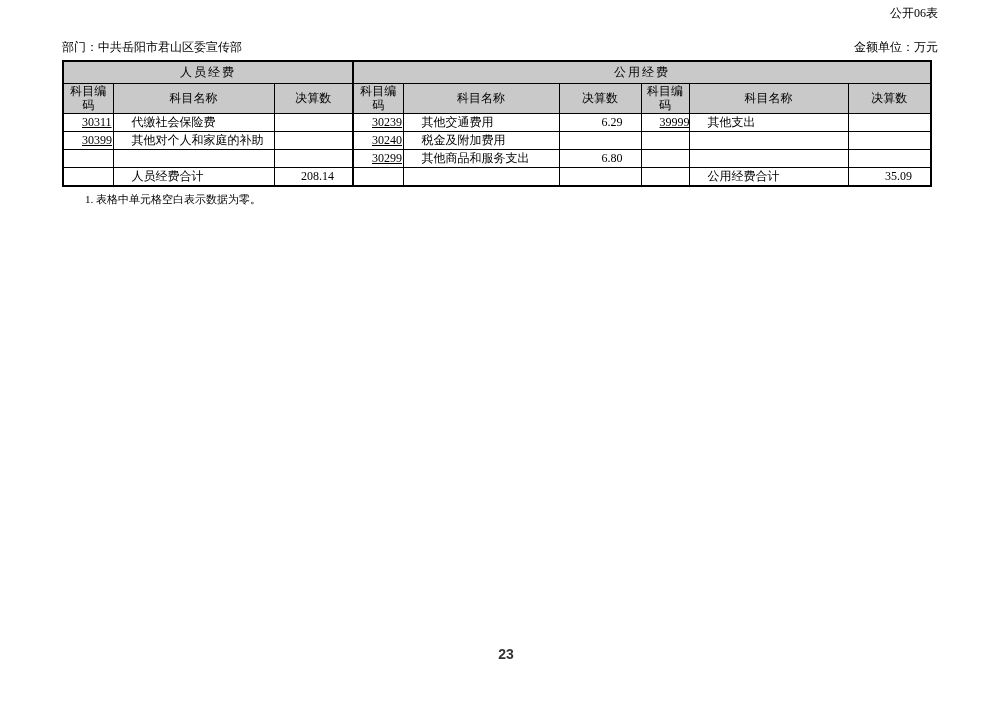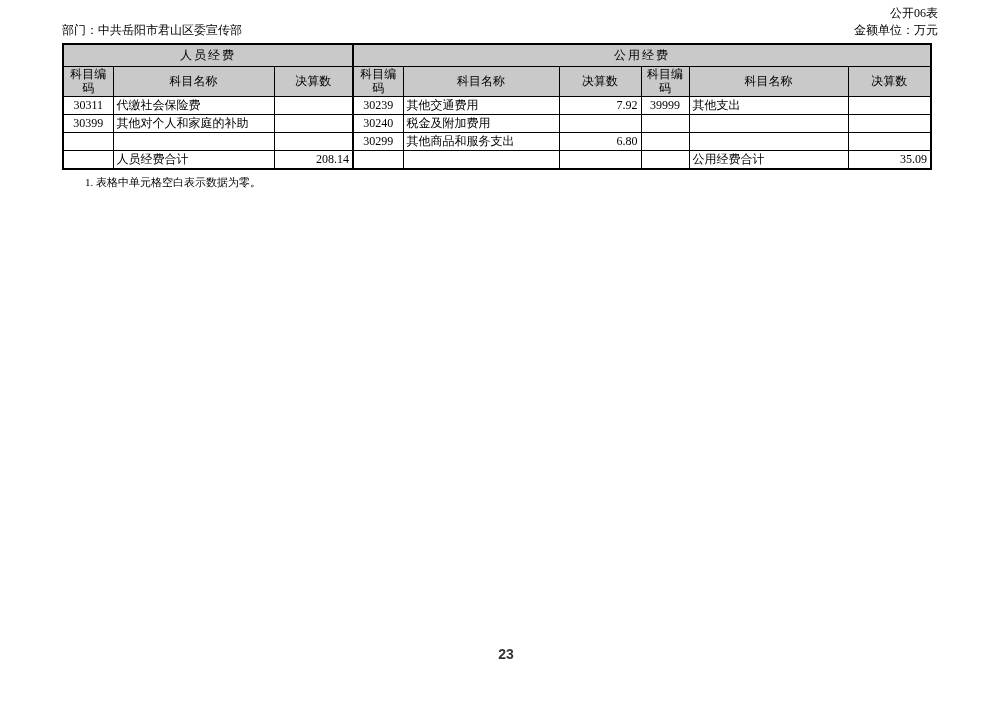--- a/index.html
+++ b/index.html
@@ -21,51 +21,51 @@
   }
   .form-code {
     margin: 5px 62px 0 0;
     text-align: right;
     font-size: 12px;
   }
   .meta-row {
     display: flex;
     justify-content: space-between;
     align-items: flex-end;
-    margin: 0 62px 4px 62px;
+    margin: 17px 62px 4px 62px;
     font-size: 12px;
   }
   table.detail {
     margin-left: 62px;
     width: 868px;
     border-collapse: collapse;
     table-layout: fixed;
     font-size: 12px;
     border: 2px solid #000;
   }
   table.detail th, table.detail td {
     border: 1px solid #000;
-    padding: 0 3px;
+    padding: 0 18px;
     overflow: hidden;
     white-space: nowrap;
     font-weight: normal;
     vertical-align: middle;
   }
   tr.sec-row { height: 22px; }
   tr.sec-row th { background: #c9c9c9; text-align: center; letter-spacing: 2px; }
   tr.hdr-row { height: 30px; }
   tr.hdr-row th {
     background: #c9c9c9;
     text-align: center;
     white-space: normal;
     line-height: 1.2;
     padding: 0 4px;
   }
   tr.data-row { height: 18px; }
-  td.code { text-align: center; padding: 0 1px; }
+  td.code { text-align: center; padding: 0 1px; text-decoration: underline; }
   td.name { text-align: left; }
   td.ind  { padding-left: 14px; }
   td.num  { text-align: right; }
   .divider { border-left: 2px solid #000 !important; }
   .notes {
     margin: 4px 0 0 62px;
     font-size: 11px;
     line-height: 16px;
   }
   .note-2 { padding-left: 23px; }
@@ -122,21 +122,21 @@
         <th>科目名称</th>
         <th>决算数</th>
       </tr>
 
       <tr class="data-row">
         <td class="code">30311</td>
         <td class="name">代缴社会保险费</td>
         <td class="num"></td>
         <td class="code divider">30239</td>
         <td class="name ind">其他交通费用</td>
-        <td class="num">7.92</td>
+        <td class="num">6.29</td>
         <td class="code">39999</td>
         <td class="name ind">其他支出</td>
         <td class="num"></td>
       </tr>
 
       <tr class="data-row">
         <td class="code">30399</td>
         <td class="name">其他对个人和家庭的补助</td>
         <td class="num"></td>
         <td class="code divider">30240</td>

